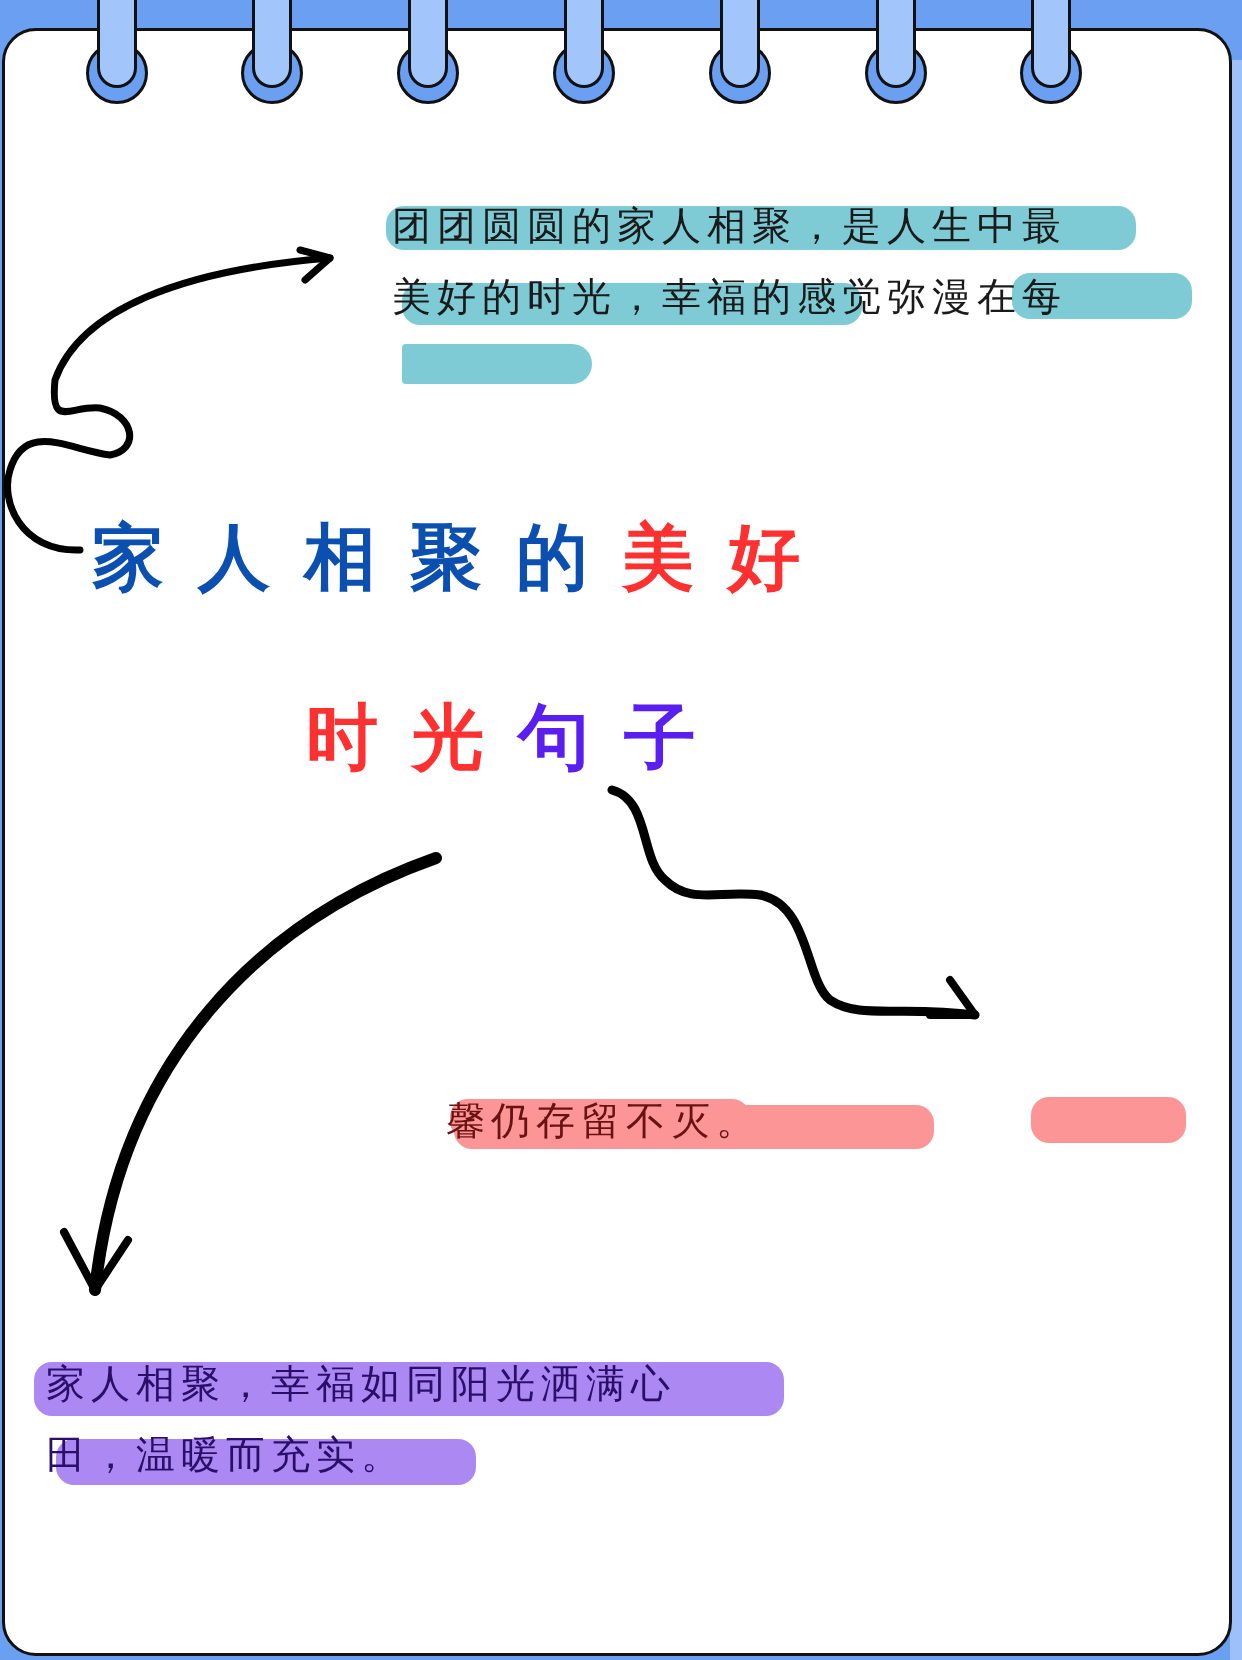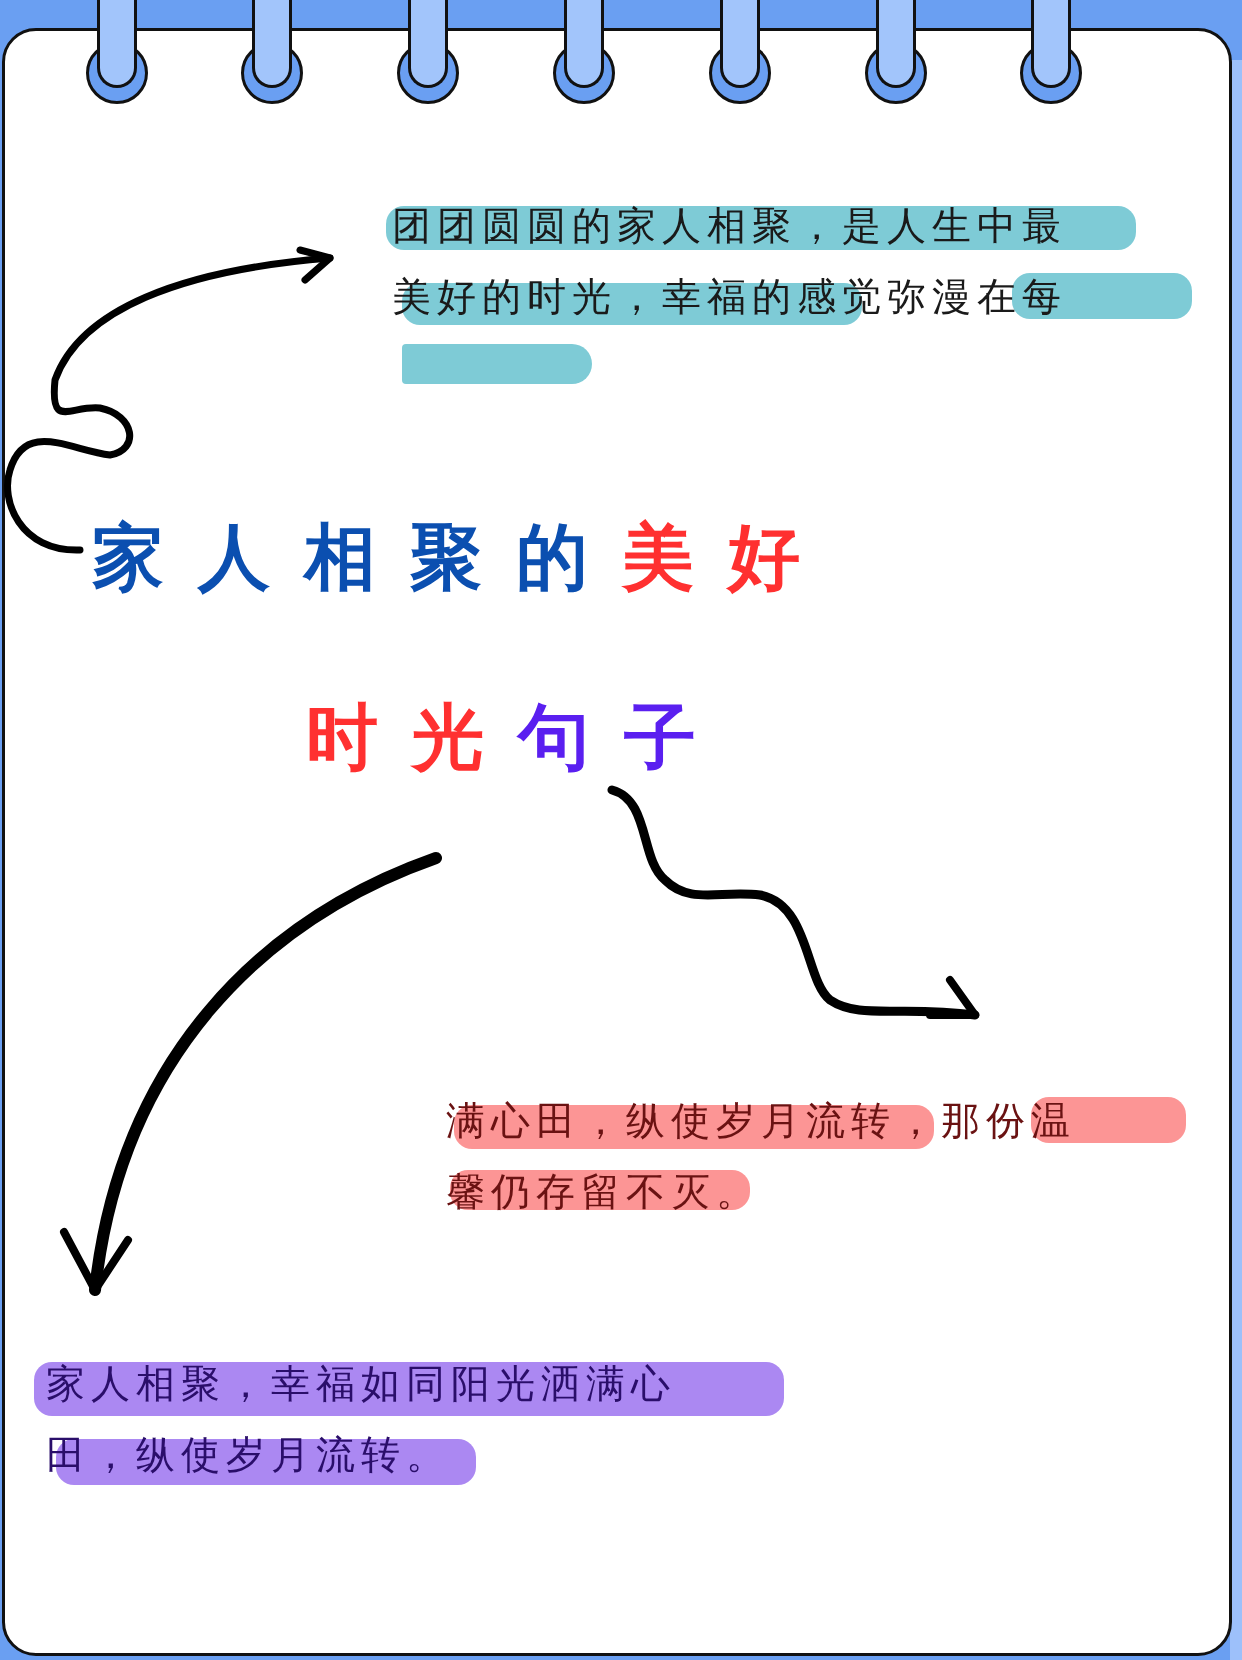--- a/index.html
+++ b/index.html
@@ -98,30 +98,29 @@
   <span style="color:#0b4fb0">家人相聚的</span><span style="color:#ff3030">美好</span>
 </div>
 <div class="title" style="left:290px; top:690px;margin-left:16px;">
   <span style="color:#ff3030">时光</span><span style="color:#5a1ff0">句子</span>
 </div>
 
 <div class="para" style="left:446px; top:1085px; color:#6a1212;">
   <div class="line">
     <div class="hl" style="left:8px; top:20px; width:480px; height:44px; background:#fc9595;"></div>
     <div class="hl" style="left:585px; top:12px; width:155px; height:46px; background:#fc9595;"></div>
-    <span class="txt">满心田，纵使岁月流转，那份温</span>
   </div>
   <div class="line">
     <div class="hl" style="left:4px; top:14px; width:300px; height:40px; background:#fc9595;"></div>
     <span class="txt">馨仍存留不灭。</span>
   </div>
 </div>
 
 <div class="para" style="left:46px; top:1348px; color:#2a0e6a;">
   <div class="line">
     <div class="hl" style="left:-12px; top:14px; width:750px; height:54px; background:#ab88f2;"></div>
     <span class="txt">家人相聚，幸福如同阳光洒满心</span>
   </div>
   <div class="line">
     <div class="hl" style="left:10px; top:20px; width:420px; height:46px; background:#ab88f2;"></div>
-    <span class="txt">田，纵使岁月流转。</span>
+    <span class="txt">田，温暖而充实。</span>
   </div>
 </div>
 
 </body></html>

